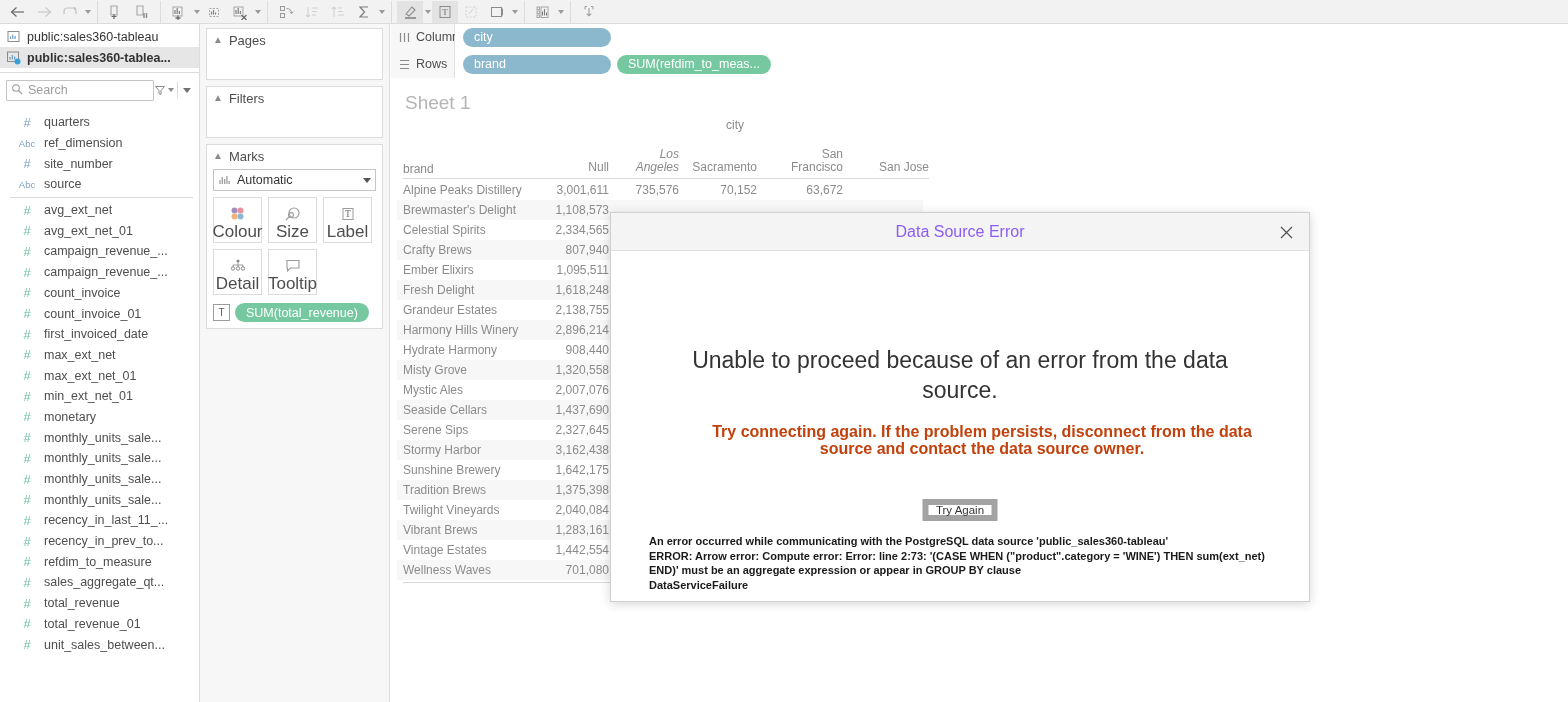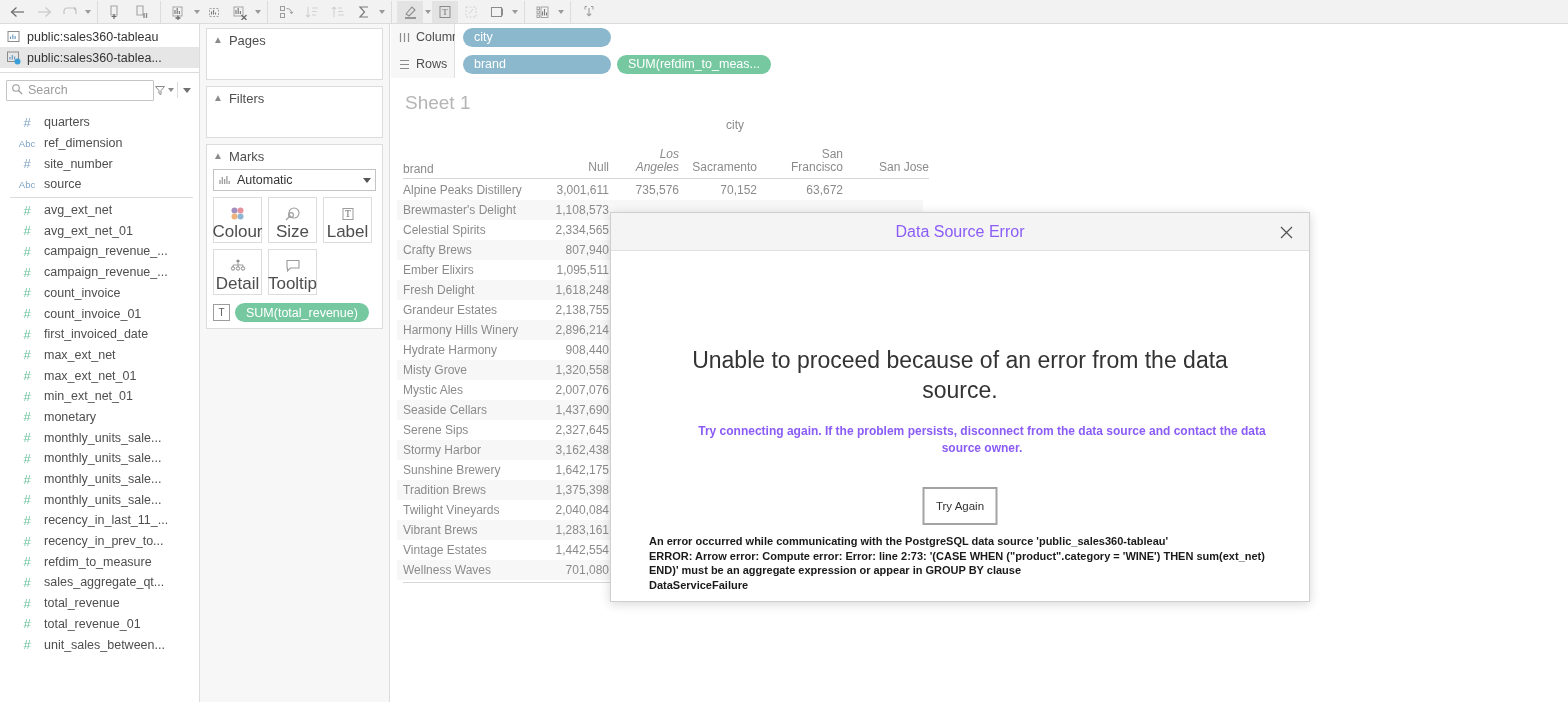--- a/index.html
+++ b/index.html
@@ -54,21 +54,21 @@
   .lp-collapse {
     position: absolute; right: 6px; top: 0; height: 29px; width: 16px;
     display: flex; align-items: center; justify-content: center; cursor: pointer;
     color: #8b8b8b; font-size: 12px;
   }
   .ds-list { padding: 2px 0 0 0; }
   .ds-item {
     display: flex; align-items: center; height: 21px; padding-left: 6px;
     font-size: 12.5px; color: #333; cursor: pointer; white-space: nowrap; overflow: hidden;
   }
-  .ds-item.selected { background: #e6e6e6; }
+  .ds-item.selected { background: #e6e6e6; font-weight: bold; }
   .ds-icon { width: 16px; height: 14px; margin-right: 5px; flex: 0 0 auto; }
   .lp-divider { height: 1px; background: #dcdcdc; margin-top: 4px; }
 
   .search-row { display: flex; align-items: center; height: 34px; padding: 0 6px; }
   .search-box {
     flex: 1 1 auto; height: 21px; border: 1px solid #c4c4c4; background: #fff;
     display: flex; align-items: center; padding: 0 4px; border-radius: 1px;
   }
   .search-box svg { flex: 0 0 auto; margin-right: 3px; }
   .search-box input {
@@ -196,25 +196,25 @@
     display: flex; align-items: center; justify-content: center; cursor: pointer;
     color: #555; font-size: 17px; line-height: 1;
   }
   .modal-body { position: relative; height: 350px; }
   .err-head {
     position: absolute; left: 42px; right: 42px; top: 94px;
     font-size: 23px; color: #333; text-align: center; line-height: 30px; font-weight: normal;
   }
   .err-sub {
     position: absolute; left: 38px; right: 38px; top: 172px;
-    font-size: 12px; color: #8b5cf6; text-align: center; line-height: 17px; font-weight: bold; margin-left: 44px;
+    font-size: 16px; color: #c2410c; text-align: center; line-height: 17px; font-weight: bold; margin-left: 44px;
   }
   .try-again {
-    position: absolute; left: 50%; transform: translateX(-50%); top: 236px;
-    width: 75px; height: 38px; border: 2px solid #a3a3a3; background: #fff;
+    position: absolute; left: 50%; transform: translateX(-50%); top: 248px;
+    width: 75px; height: 22px; border: 6px solid #a3a3a3; background: #fff;
     font-size: 11.5px; color: #333; cursor: pointer;
     display: flex; align-items: center; justify-content: center;
     font-family: "Liberation Sans", sans-serif;
   }
   .err-detail {
     position: absolute; left: 38px; right: 20px; top: 283px;
     font-size: 11px; color: #1a1a1a; line-height: 14.5px; font-weight: bold;
     white-space: pre-wrap; word-break: break-word;
   }
 </style>

